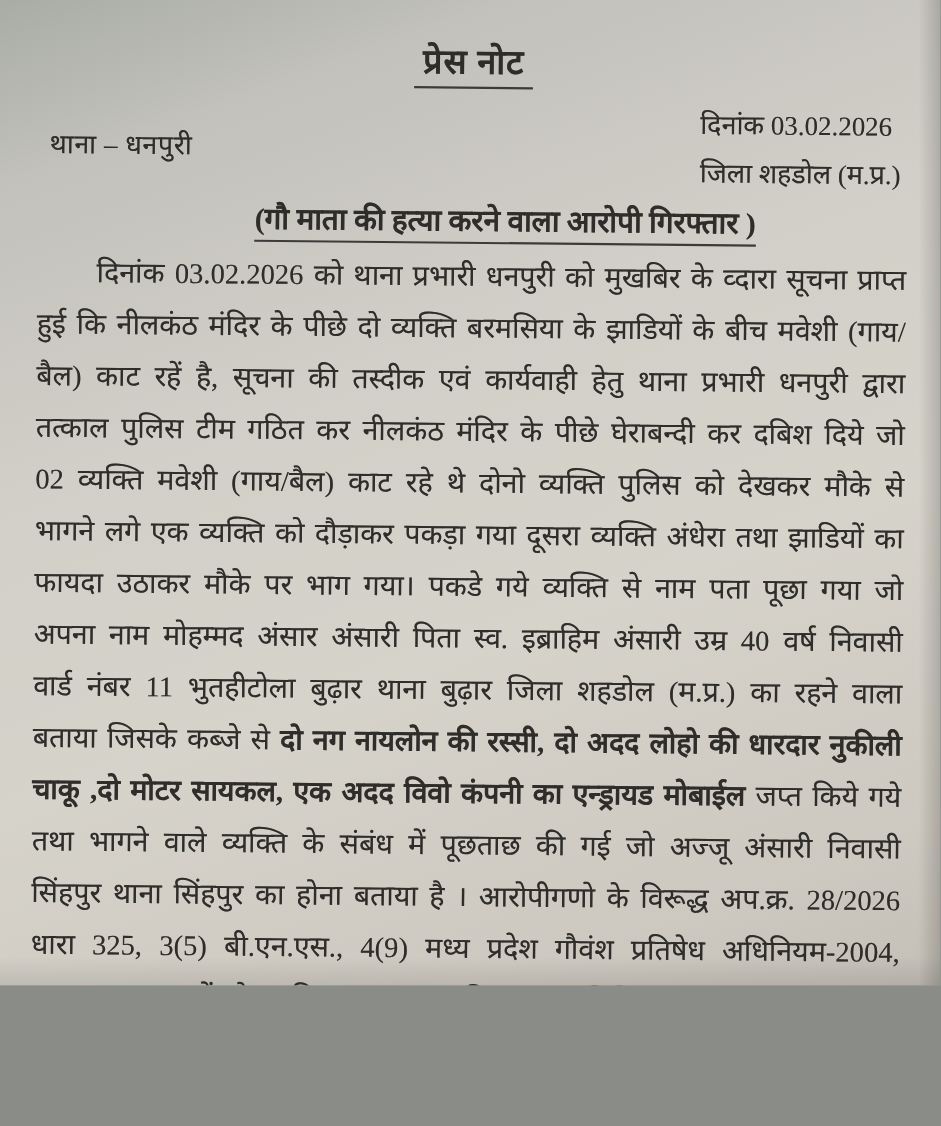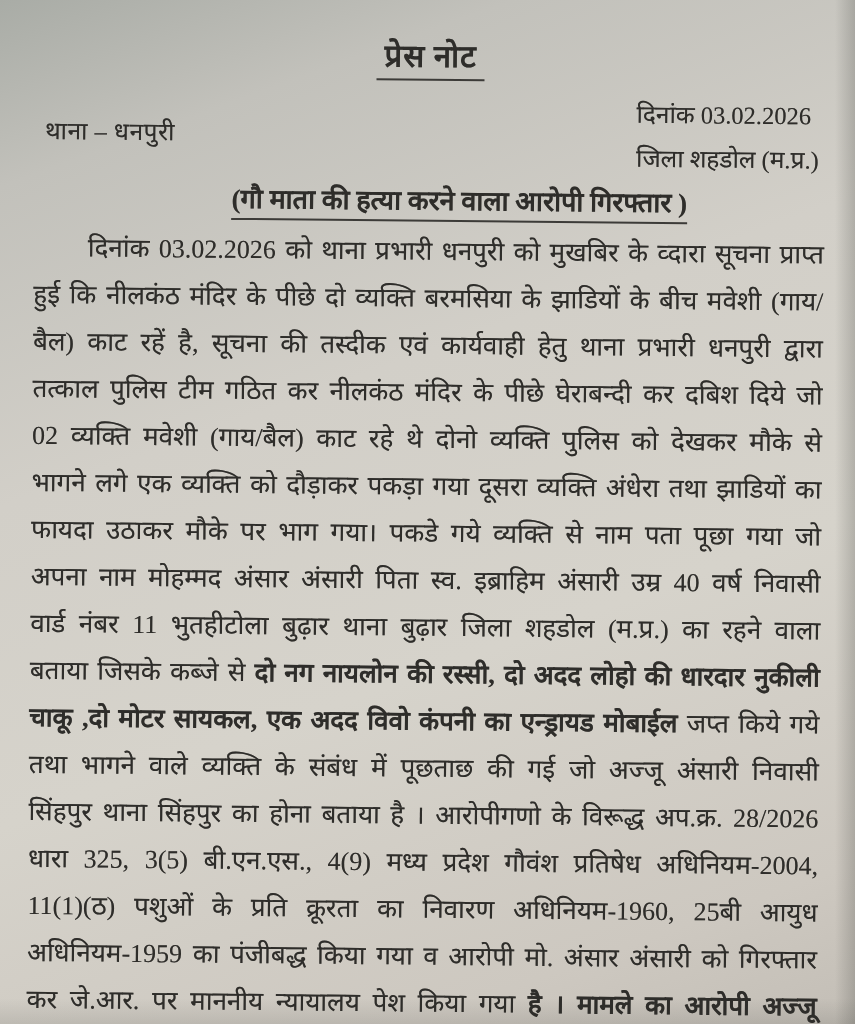--- a/index.html
+++ b/index.html
@@ -4,21 +4,21 @@
 <style>
   html, body {
     margin: 0;
     padding: 0;
     background: #8a8d87;
     font-family: "Liberation Serif", "DejaVu Serif", serif;
   }
   .paper {
     position: relative;
     width: 855px;
-    height: 1024px;
+    height: 896px;
     margin: 0 auto;
     overflow: hidden;
     background:
       linear-gradient(160deg, #a9aca6 0%, #c2c1bb 14%, #d2cfc8 38%, #d6d3cb 62%, #cdc8c0 88%, #c3beb6 100%);
     color: #2e2d2a;
   }
   
   .paper::after {
     content: "";
     position: absolute;

